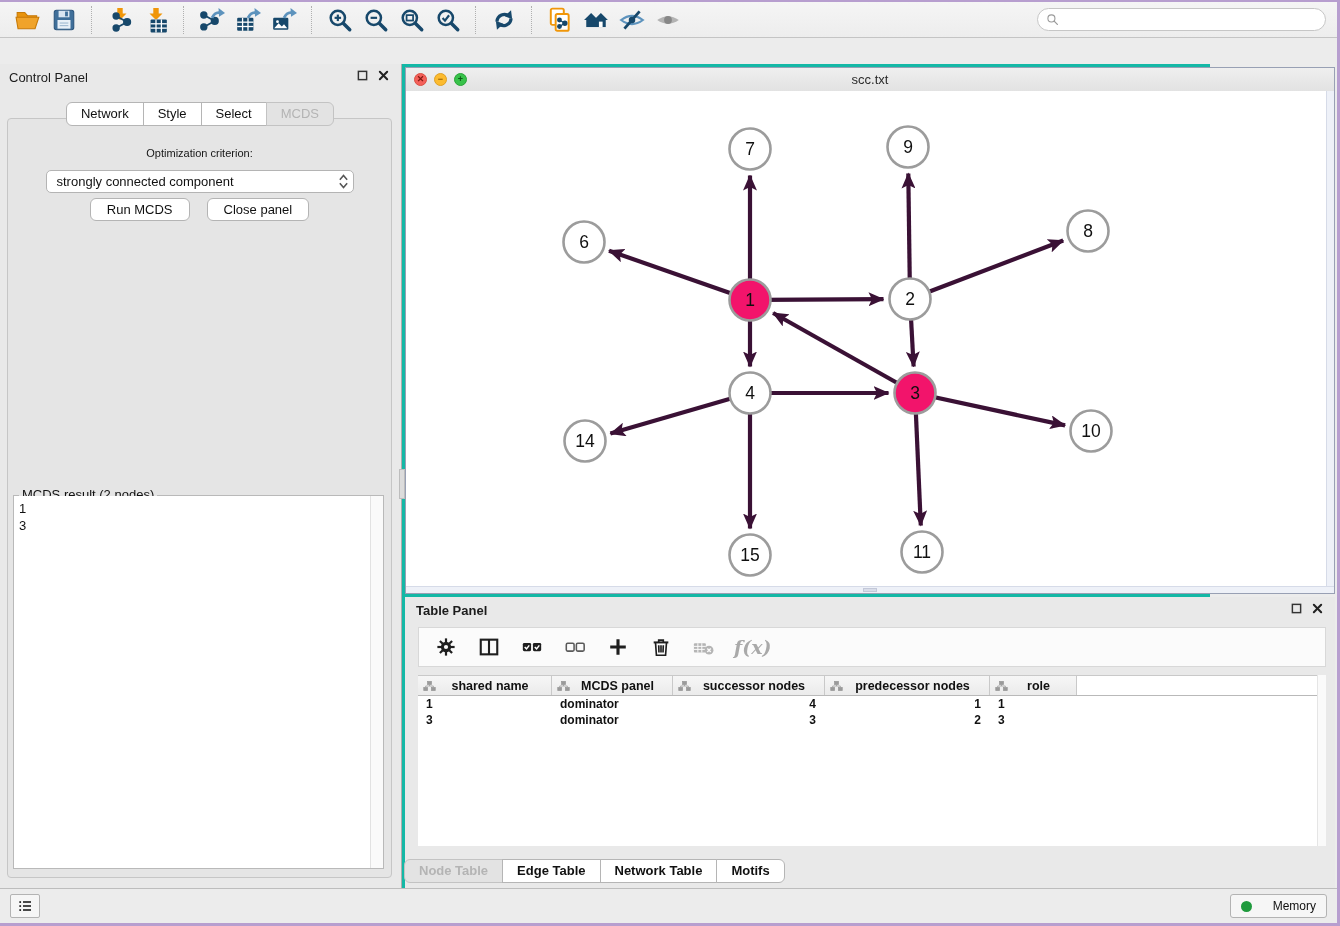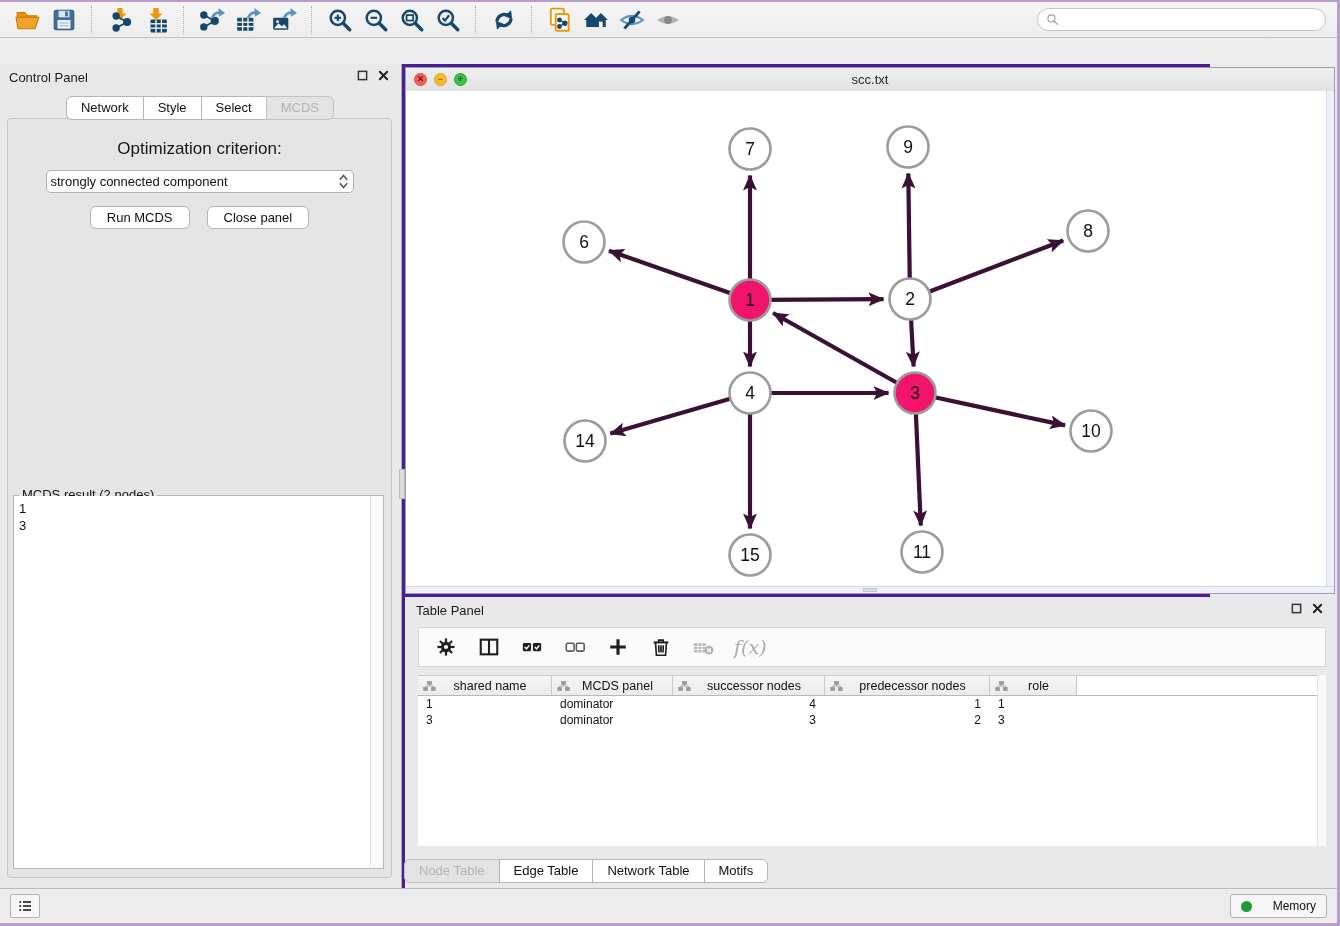--- a/index.html
+++ b/index.html
@@ -15,38 +15,38 @@
   
   .toolbar{position:relative;height:36px;background:linear-gradient(#f5f5f5,#ededed);border-bottom:1px solid #c4c4c4;display:flex;align-items:center;padding-left:10px;box-sizing:border-box;}
   .tb-group{display:flex;align-items:center;}
   .tb-btn{width:36px;height:30px;display:flex;align-items:center;justify-content:center;}
   .tb-btn svg{display:block;}
   .tb-sep{width:1px;height:28px;margin:0 9px;border-left:1px dotted #b0b0b0;}
   .search-wrap{position:absolute;right:11px;top:6px;width:289px;height:23px;background:#fff;border:1px solid #c6c6c6;border-radius:12px;display:flex;align-items:center;padding-left:8px;box-sizing:border-box;}
   .search-wrap input{border:none;outline:none;background:transparent;font-size:13px;flex:1;margin-left:5px;font-family:"Liberation Sans",sans-serif;}
 
   
-  .main{position:absolute;left:0;top:62px;width:1210px;height:824px;background:#4c1d95;}
+  .main{position:absolute;left:0;top:62px;width:1210px;height:824px;background:#14b8a6;}
 
   
   .control-panel{position:absolute;left:0;top:0;width:402px;height:824px;border-right:1px solid #adadad;box-sizing:border-box;background:#e9e9e9;}
   .panel-head{position:relative;height:26px;}
   .panel-head .p-title{position:absolute;left:9px;top:6px;font-size:13px;color:#1c1c1c;}
   .panel-head .p-icons{position:absolute;right:12px;top:6px;display:flex;gap:10px;align-items:center;}
-  .tabs-row{position:absolute;top:32px;left:0;right:0;display:flex;justify-content:center;z-index:3;}
+  .tabs-row{position:absolute;top:38px;left:0;right:0;display:flex;justify-content:center;z-index:3;}
   .tab{background:#fff;border:1px solid #b5b5b5;padding:3px 14px 4px;font-size:13px;color:#111;margin-left:-1px;cursor:default;}
   .tab:first-child{border-radius:6px 0 0 6px;}
   .tab:last-child{border-radius:0 6px 6px 0;}
   .tab.active{background:#e3e3e3;color:#b4b4b4;border-color:#c3c3c3;}
   .cp-body{position:absolute;top:54px;left:7px;right:9px;bottom:10px;background:#e5e5e5;border:1px solid #c6c6c6;border-radius:4px;}
-  .opt-label{margin-top:20px;text-align:center;font-size:17px;color:#161616;}
+  .opt-label{margin-top:28px;text-align:center;font-size:11px;color:#161616;}
   .dropdown{margin:11px auto 0;width:308px;height:23px;background:#fff;border:1px solid #b4b4b4;border-radius:5px;display:flex;align-items:center;box-sizing:border-box;}
-  .dropdown .dd-text{flex:1;font-size:13px;padding-left:4px;color:#111;}
+  .dropdown .dd-text{flex:1;font-size:13px;padding-left:10px;color:#111;}
   .dropdown .dd-stepper{width:18px;display:flex;justify-content:center;}
-  .cp-buttons{margin-top:13px;display:flex;justify-content:center;gap:17px;}
+  .cp-buttons{margin-top:5px;display:flex;justify-content:center;gap:17px;}
   .btn{height:23px;padding:0 16px;background:#fff;border:1px solid #b4b4b4;border-radius:6px;font-size:13px;color:#111;display:flex;align-items:center;font-family:"Liberation Sans",sans-serif;}
   .result-fieldset{position:absolute;left:5px;right:7px;top:376px;bottom:8px;border:1px solid #b9b9b9;background:#fff;}
   .result-legend{position:absolute;top:-9px;left:5px;background:#e5e5e5;padding:0 3px;font-size:13px;color:#111;}
   .result-box{position:absolute;left:0;right:12px;top:0;bottom:0;background:#fff;font-size:13px;line-height:17px;padding:4px 5px;white-space:pre;color:#111;overflow:hidden;}
   .result-scroll{position:absolute;right:0;top:0;bottom:0;width:12px;background:#fafafa;border-left:1px solid #e2e2e2;}
 
   
   .network-window{position:absolute;left:405px;top:3px;width:930px;height:527px;background:#fff;border:1px solid #98a0b4;box-sizing:border-box;}
   .nw-titlebar{position:relative;height:23px;background:linear-gradient(#efefef,#e2e2e2);border-bottom:1px solid #c2c2c2;}
   .nw-traffic{position:absolute;left:8px;top:5px;display:flex;gap:7px;}
@@ -55,21 +55,21 @@
   .nwl.yellow{background:#fcbb2f;border:1px solid #dfa023;color:#915c00;}
   .nwl.green{background:#38c24a;border:1px solid #29a438;color:#0d5a16;}
   .nw-title{position:absolute;left:0;right:0;top:4px;text-align:center;font-size:13px;color:#2b2b2b;}
   .nw-canvas{position:absolute;left:0;top:23px;right:0;bottom:0;background:#fff;overflow:hidden;}
   .nw-right-strip{position:absolute;right:0;top:0;bottom:6px;width:7px;background:#eef1f8;border-left:1px solid #d6dbe8;}
   .nw-bottom-strip{position:absolute;left:0;right:0;bottom:0;height:6px;background:#eef1f8;border-top:1px solid #d6dbe8;}
   .nw-grip{position:absolute;left:50%;bottom:1px;width:14px;height:4px;margin-left:-7px;background:#d9dde9;border:1px solid #c3c8d8;box-sizing:border-box;}
   .divider-grip{position:absolute;left:399px;top:405px;width:6px;height:30px;background:#dcdcdc;border:1px solid #bdbdbd;box-sizing:border-box;z-index:5;}
 
   
-  .table-panel{position:absolute;left:405px;top:533px;width:930px;height:291px;background:#e9e9e9;}
+  .table-panel{position:absolute;left:405px;top:533px;width:930px;height:291px;background:#e9e9e9;font-weight:bold;}
   .tp-toolbar{position:absolute;top:30px;left:13px;right:9px;height:40px;background:#fbfbfb;border:1px solid #d8d8d8;box-sizing:border-box;display:flex;align-items:center;gap:17px;padding-left:14px;}
   .tp-btn{display:flex;align-items:center;justify-content:center;width:26px;height:26px;}
   .fx{font-family:"DejaVu Serif",serif;font-style:italic;font-size:19px;color:#a9a9a9;}
   .table-wrap{position:absolute;top:78px;left:13px;right:9px;bottom:42px;background:#fff;overflow:hidden;}
   .t-scroll{position:absolute;right:0;top:0;bottom:0;width:8px;background:#fafafa;border-left:1px solid #e5e5e5;}
   .t-header{display:flex;height:19px;border-top:1px solid #c9c9c9;border-bottom:1px solid #b9b9b9;}
   .th-cell{display:flex;align-items:center;background:linear-gradient(#f6f6f6,#ebebeb);border-right:1px solid #c9c9c9;box-sizing:border-box;font-size:12.5px;color:#111;}
   .th-cell .th-label{flex:1;text-align:center;padding-right:10px;}
   .th-rest{flex:1;background:#fff;}
   .t-row{display:flex;height:16px;align-items:center;}

